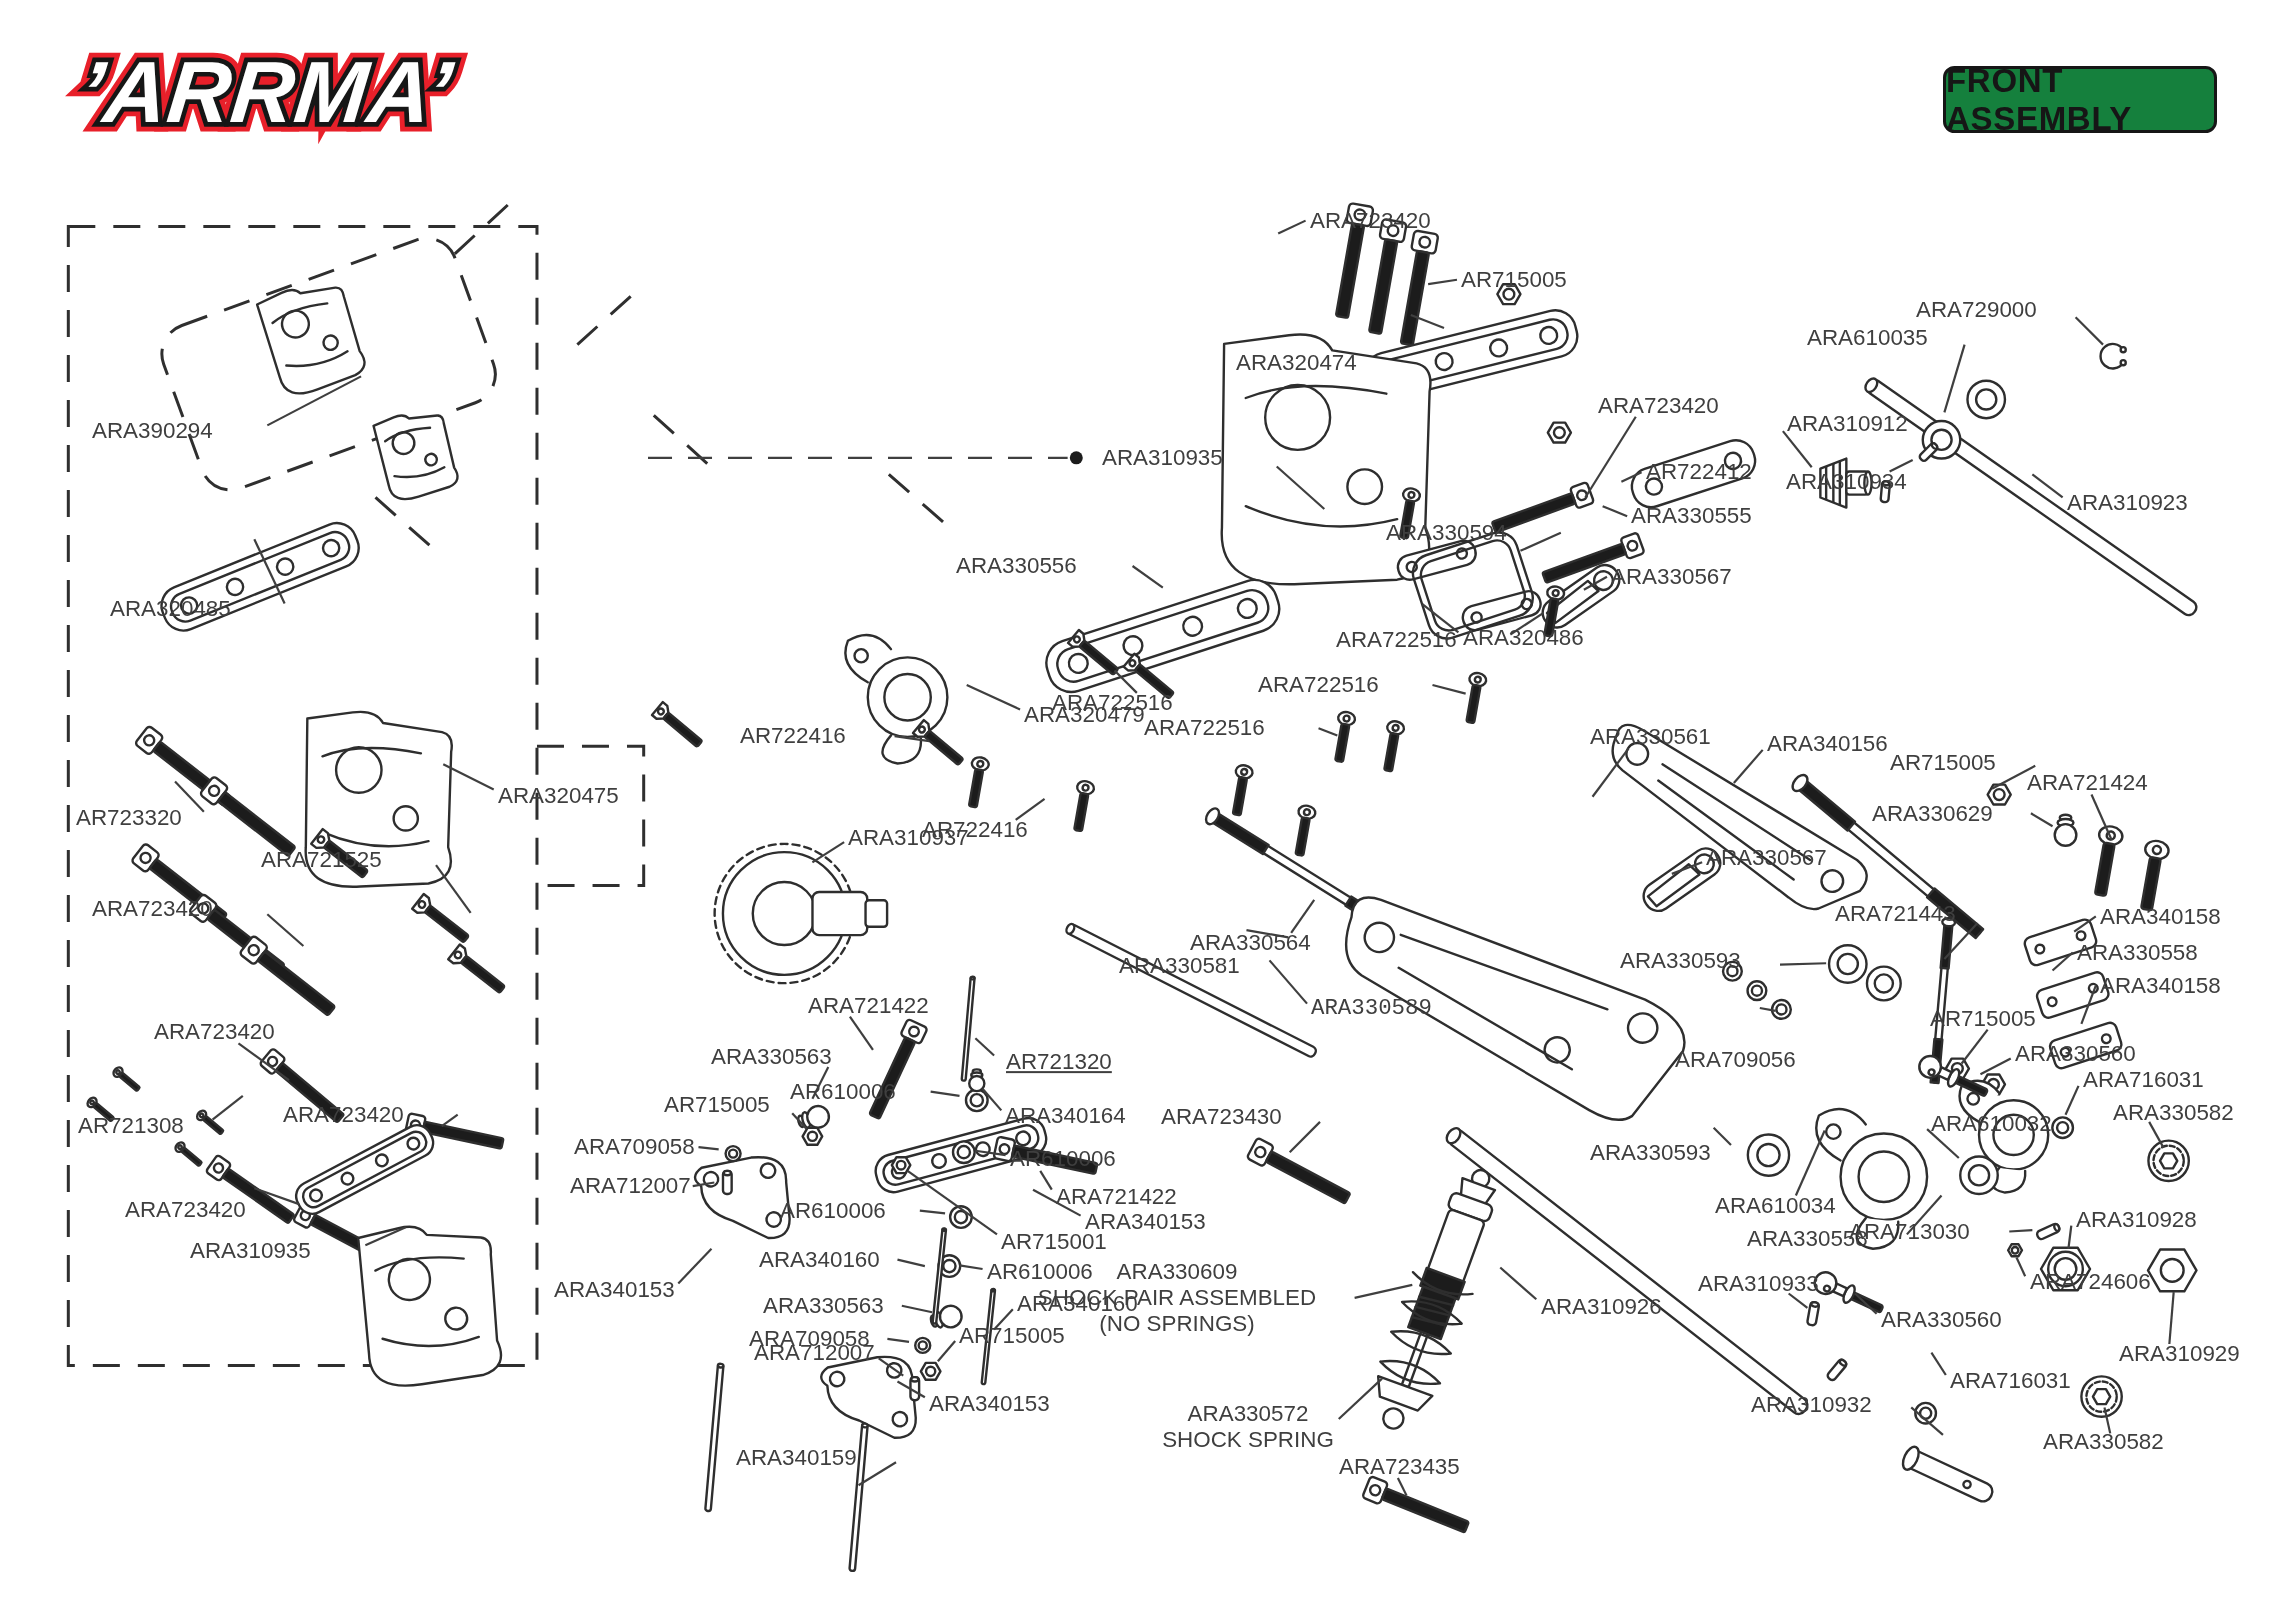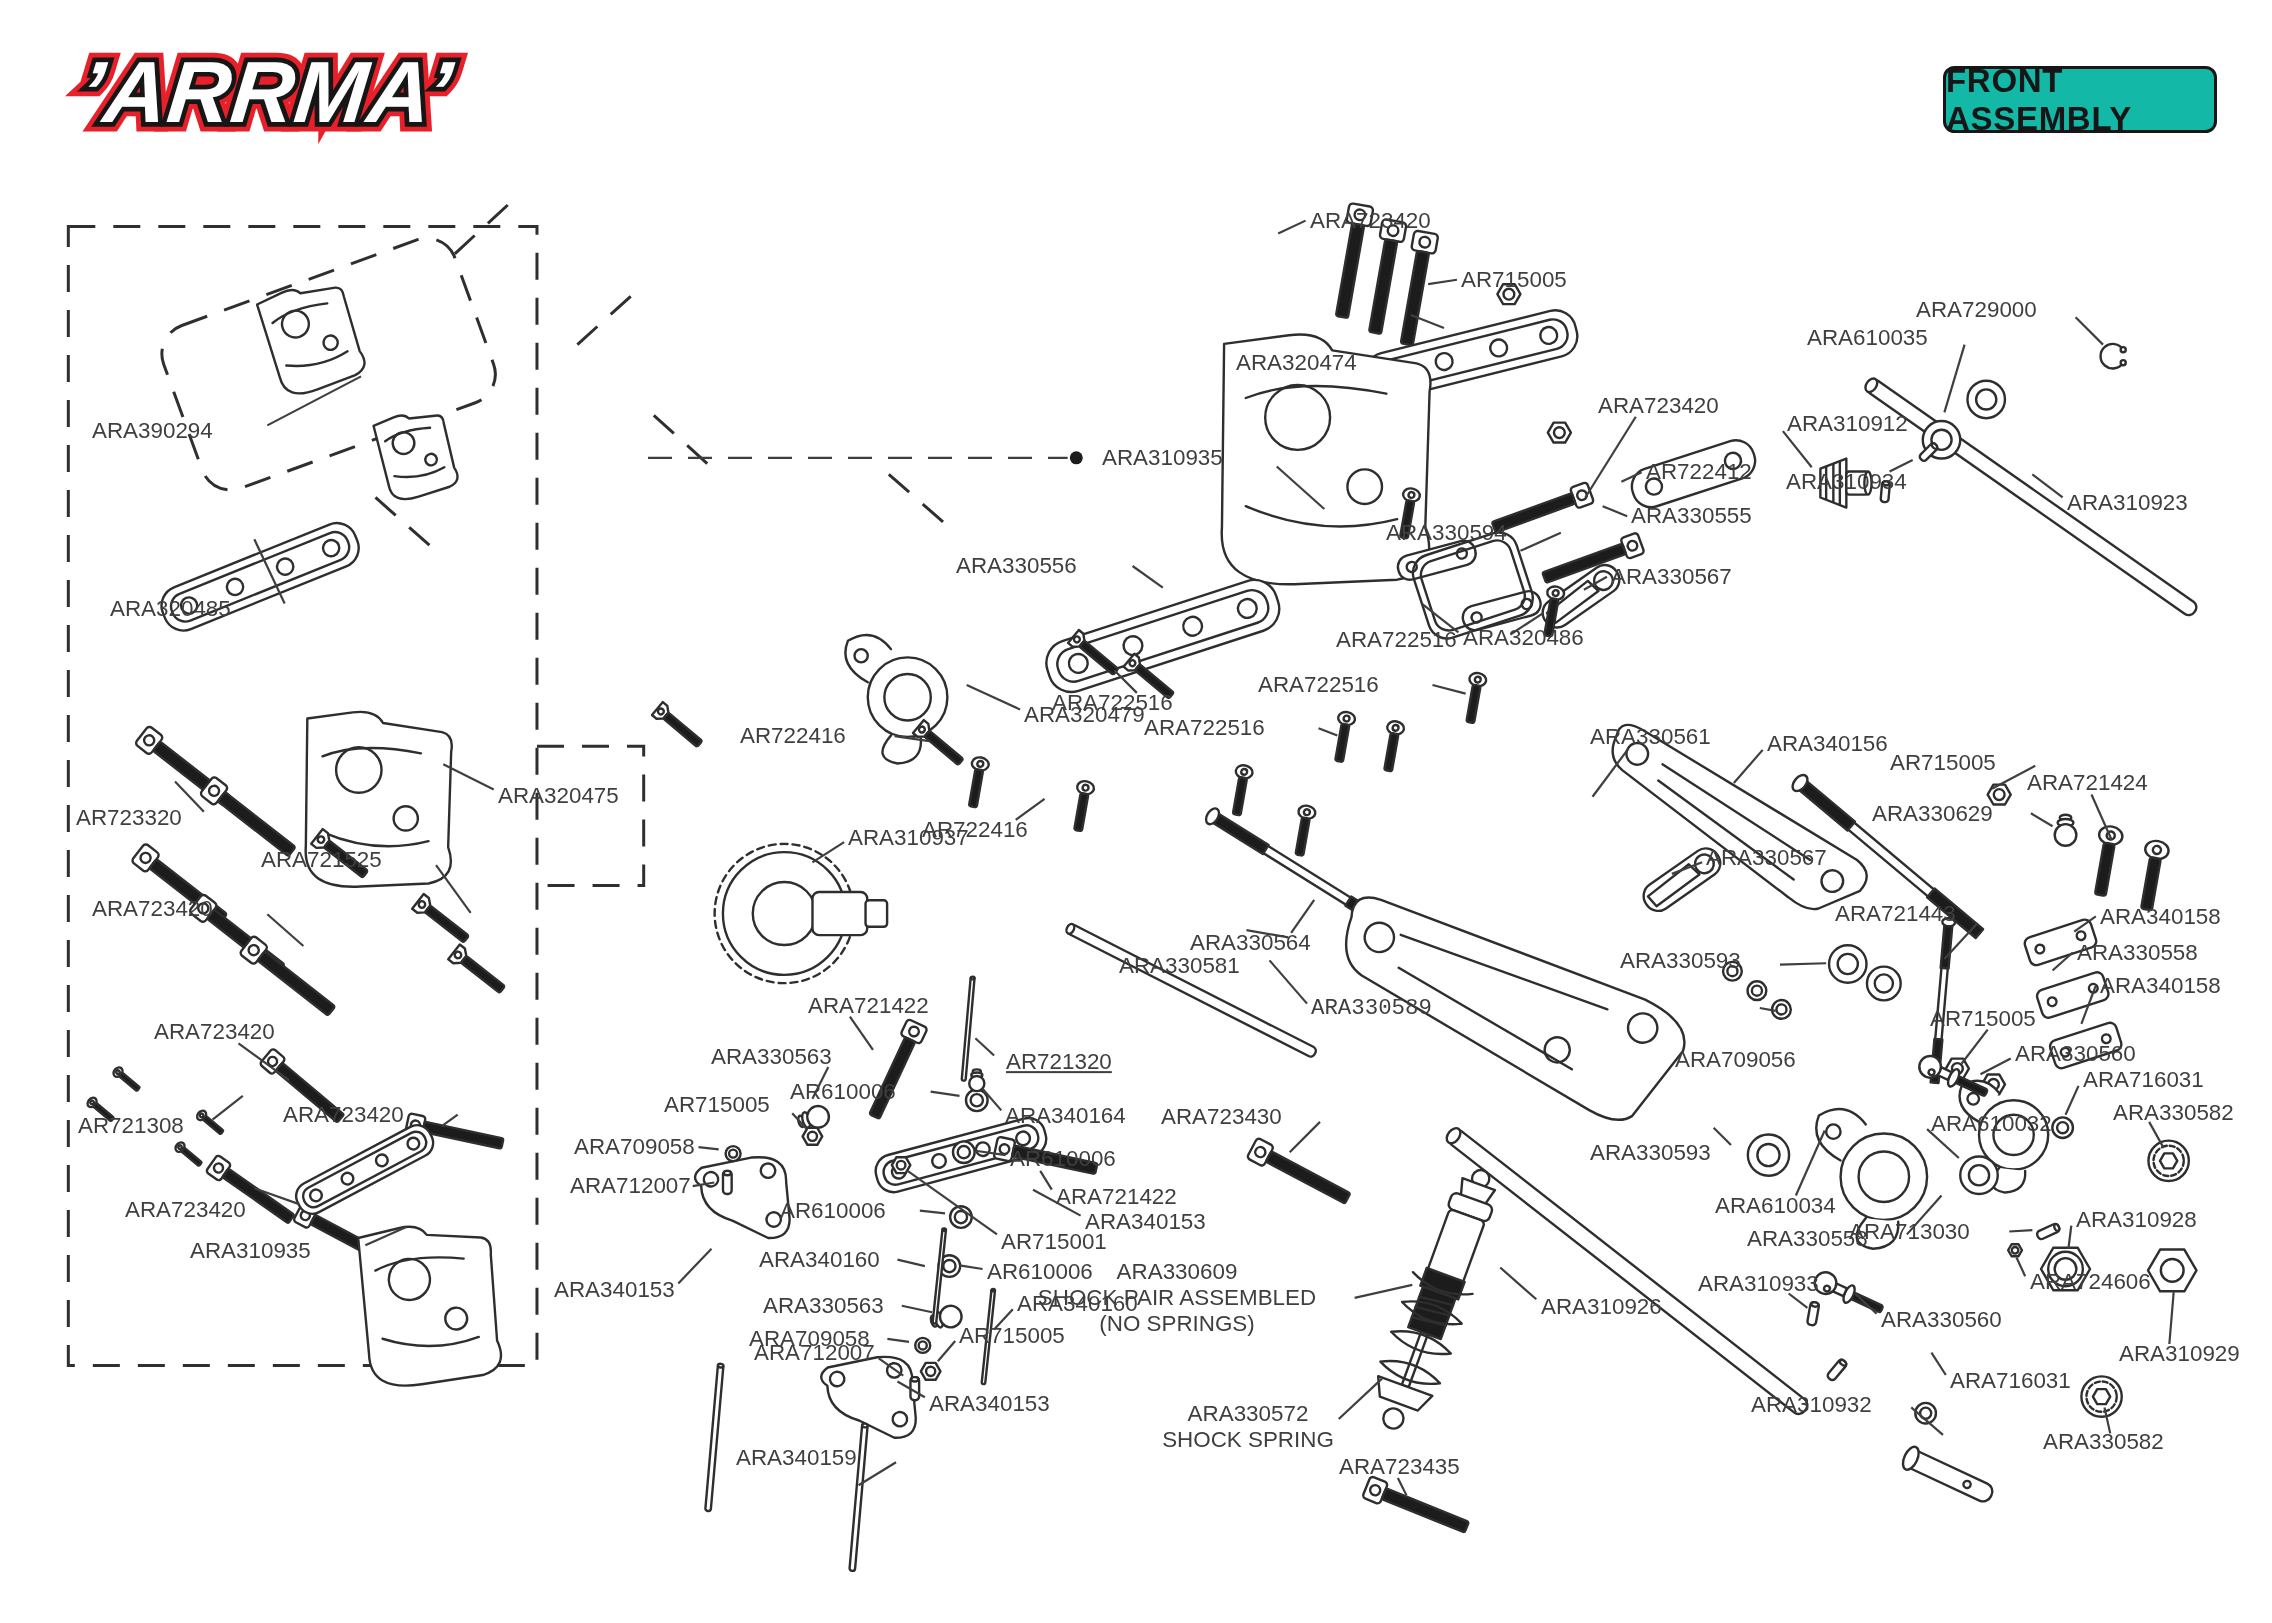--- a/index.html
+++ b/index.html
@@ -9,21 +9,21 @@
   .logo{position:absolute;left:79px;top:42px;width:375px;height:115px;transform:skewX(-6deg);}
   .logo span{position:absolute;left:0;top:0;font-weight:bold;font-style:italic;
              font-size:87px;letter-spacing:0.7px;white-space:nowrap;}
   .logo .l-red{-webkit-text-stroke:19px #e8202a;color:#e8202a;}
   .logo .l-blk{-webkit-text-stroke:9.4px #161616;color:#161616;}
   .logo .l-wht{color:#ffffff;}
   
   .title-box{position:absolute;left:1943px;top:66px;width:268px;height:61px;
              border:3.6px solid #161616;border-radius:11.5px;display:flex;align-items:center;
              justify-content:center;font-size:33px;font-weight:bold;color:#161616;
-             letter-spacing:0.7px;background:#14b8a6;}
+             letter-spacing:0.7px;background:#15803d;}
   
   .footer{position:absolute;left:95px;top:1529px;height:45px;background:#161616;color:#fff;
           border-radius:10px;font-size:27px;font-weight:bold;line-height:45px;
           padding:0 20px;white-space:nowrap;}
   
   .plabel{position:absolute;transform:translateY(-50%);font-size:22.4px;color:#3f3f3f;
           white-space:pre-line;line-height:1.15;}
   .plabel.center{transform:translate(-50%,-50%);text-align:center;}
   
   #psvg{position:absolute;left:0;top:0;}

